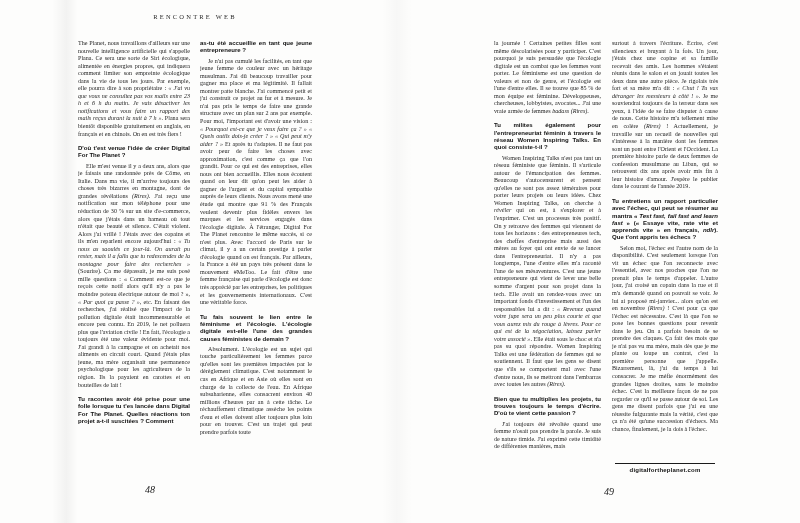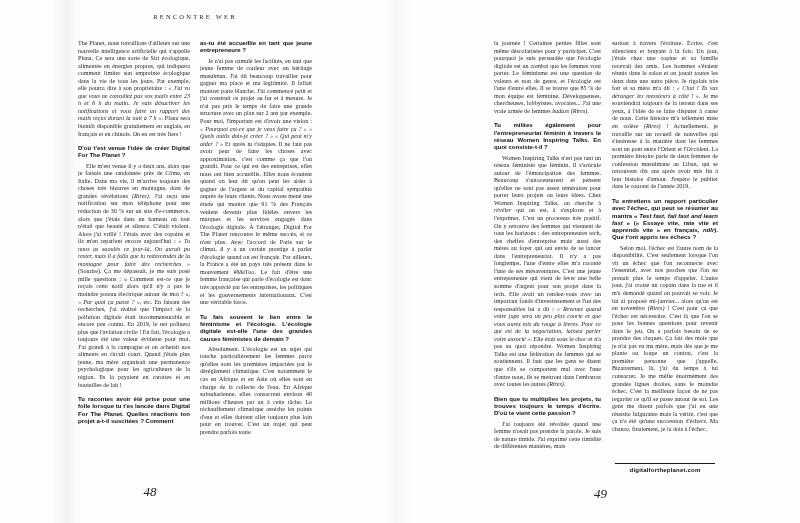--- a/index.html
+++ b/index.html
@@ -28,24 +28,24 @@
   #col-l2{left:200px;width:112px;height:442px;}
   #col-r1{left:494px;width:107px;height:466px;}
   #col-r2{left:612px;width:106px;height:420px;}
   p{margin:0;}
   p.body.indent{text-indent:8px;}
   p.question{
     font-family:"Liberation Sans",sans-serif;font-weight:bold;
     font-size:6.05px;line-height:7.3px;color:#111;margin:7px 0 3px 0;
   }
   .page-number{
-    position:absolute;font-style:italic;font-size:13px;color:#222;
+    position:absolute;font-style:italic;font-size:10px;color:#222;
   }
   #pn-left{left:140px;top:484px;width:20px;text-align:center;}
-  #pn-right{left:594px;top:486px;width:20px;text-align:left;}
+  #pn-right{left:594px;top:486px;width:20px;text-align:right;}
   .footer-link{
     position:absolute;left:615px;top:463px;width:100px;
     border-top:1px solid #1a1a1a;padding-top:2.5px;text-align:center;
     font-family:"Liberation Sans",sans-serif;font-weight:bold;font-size:6px;
     color:#111;letter-spacing:0.2px;
   }
 </style>
 </head>
 <body>
 

